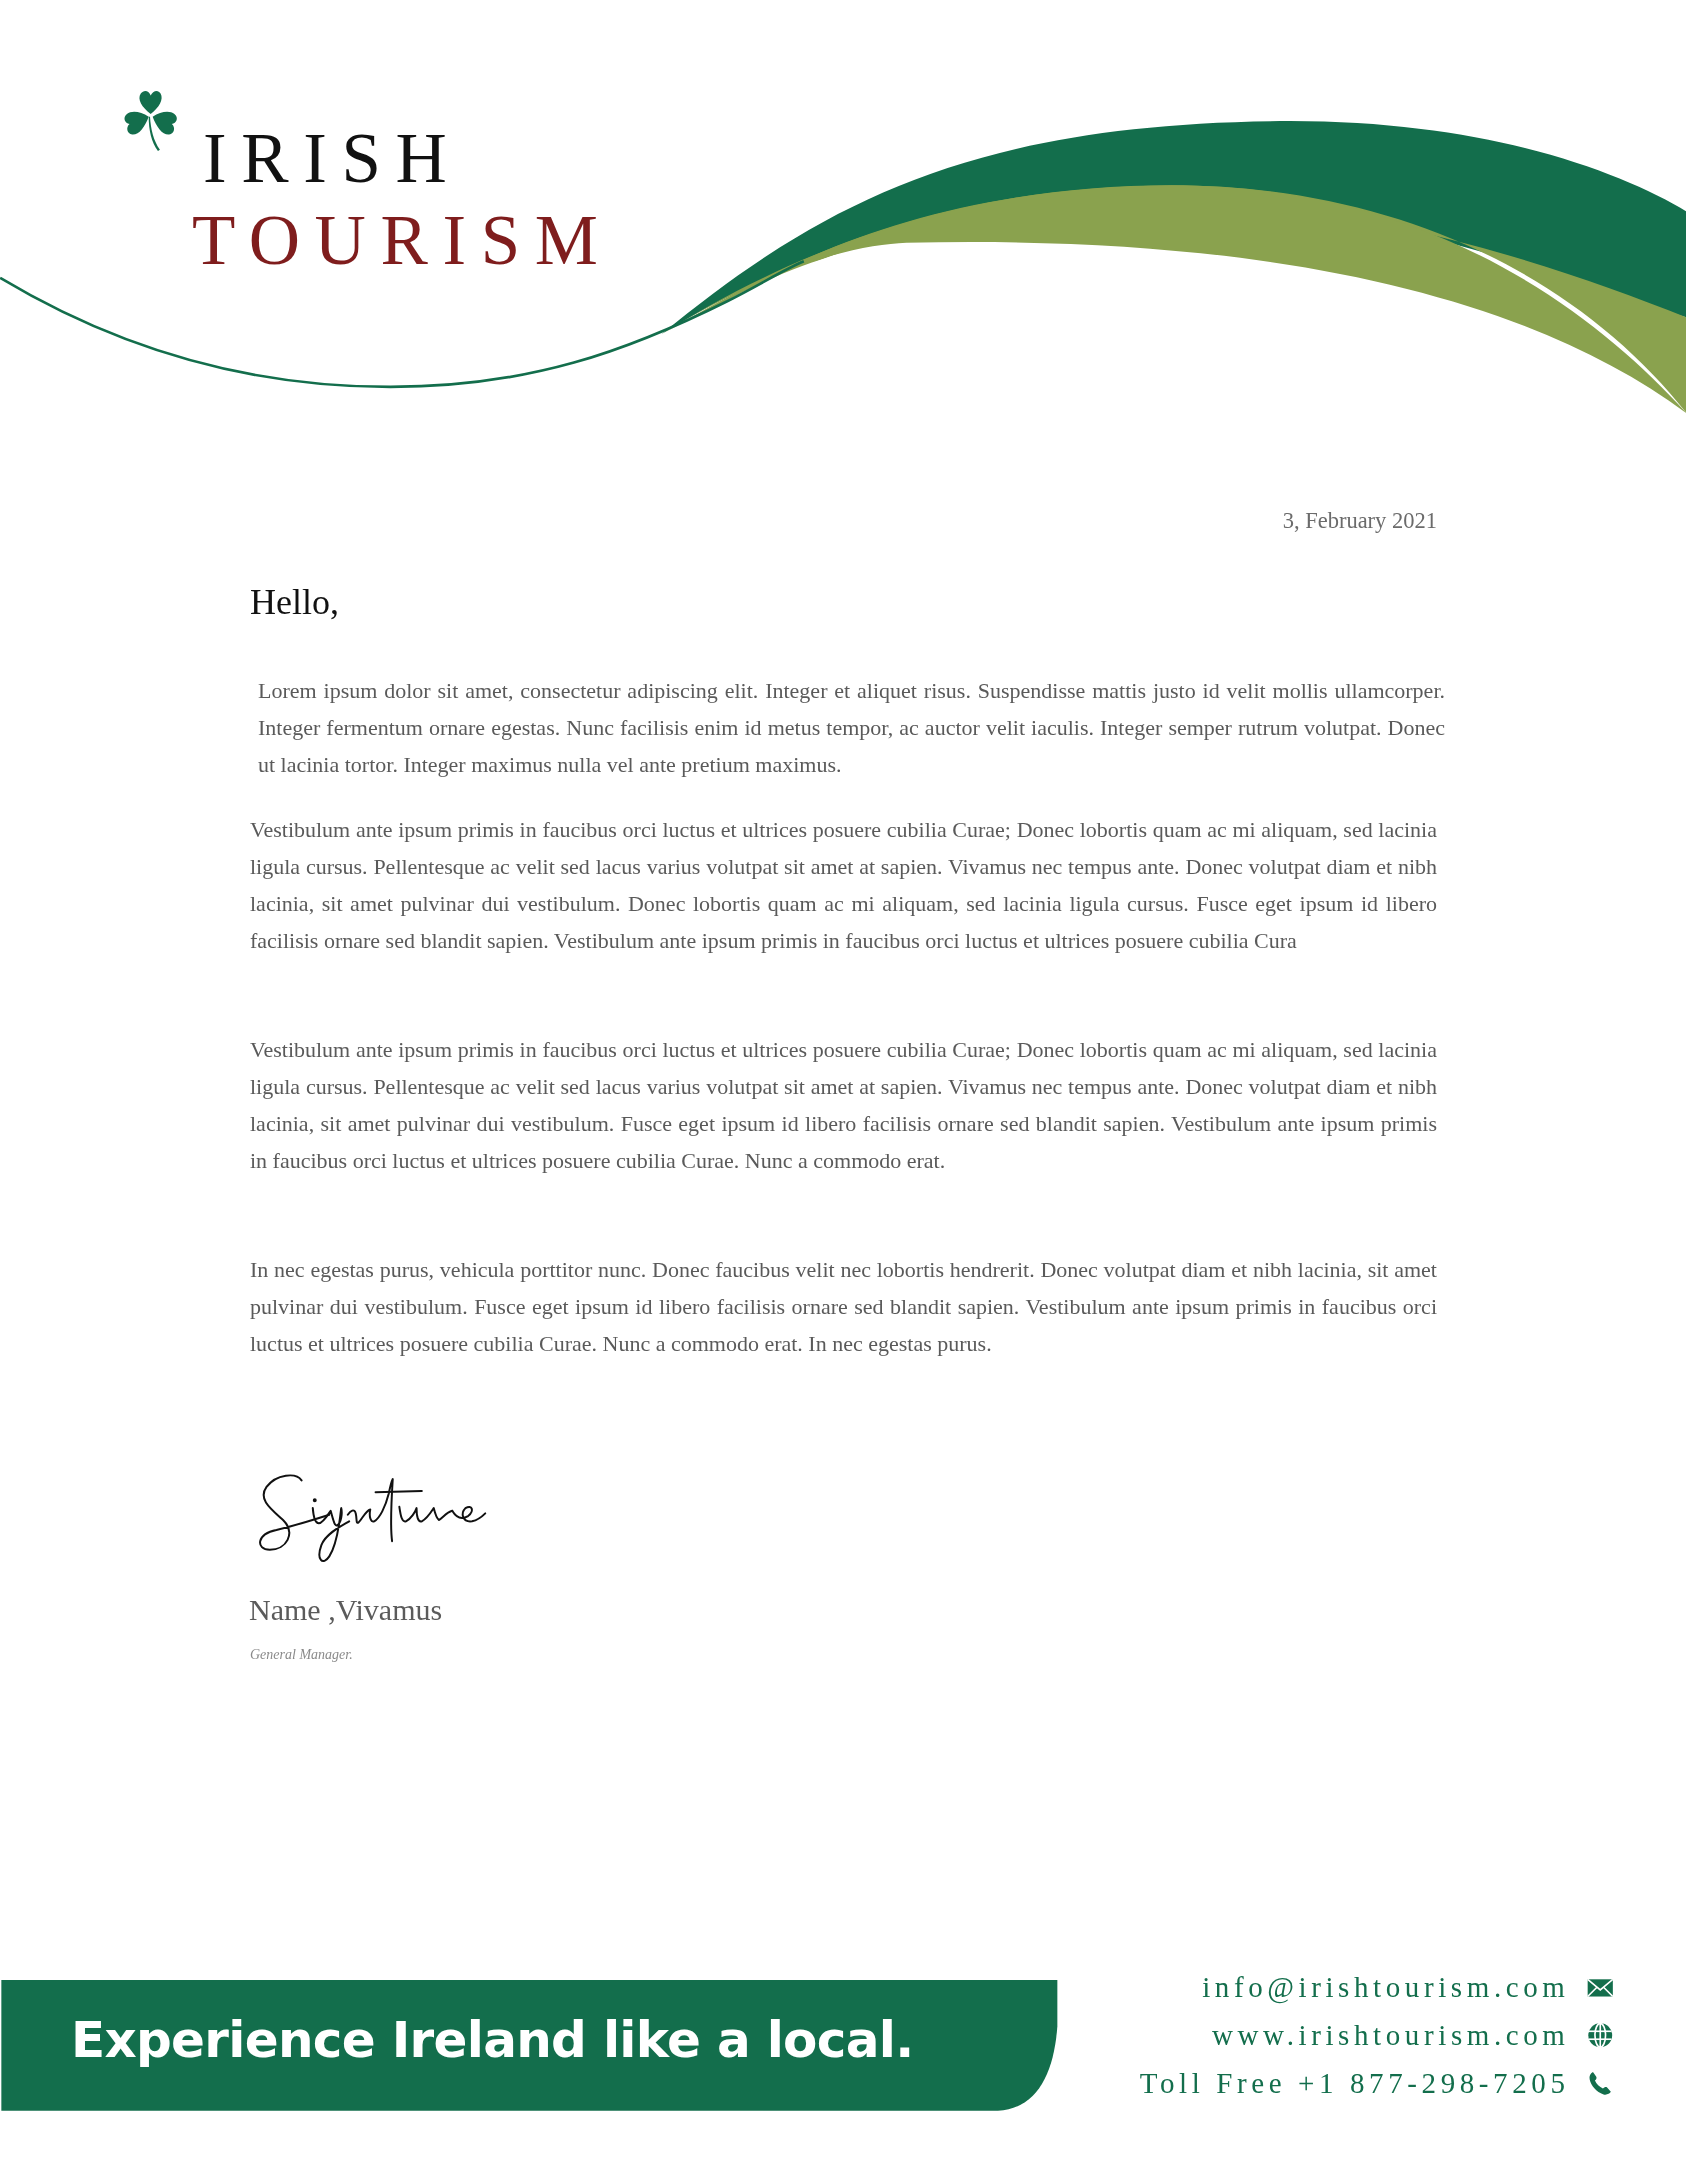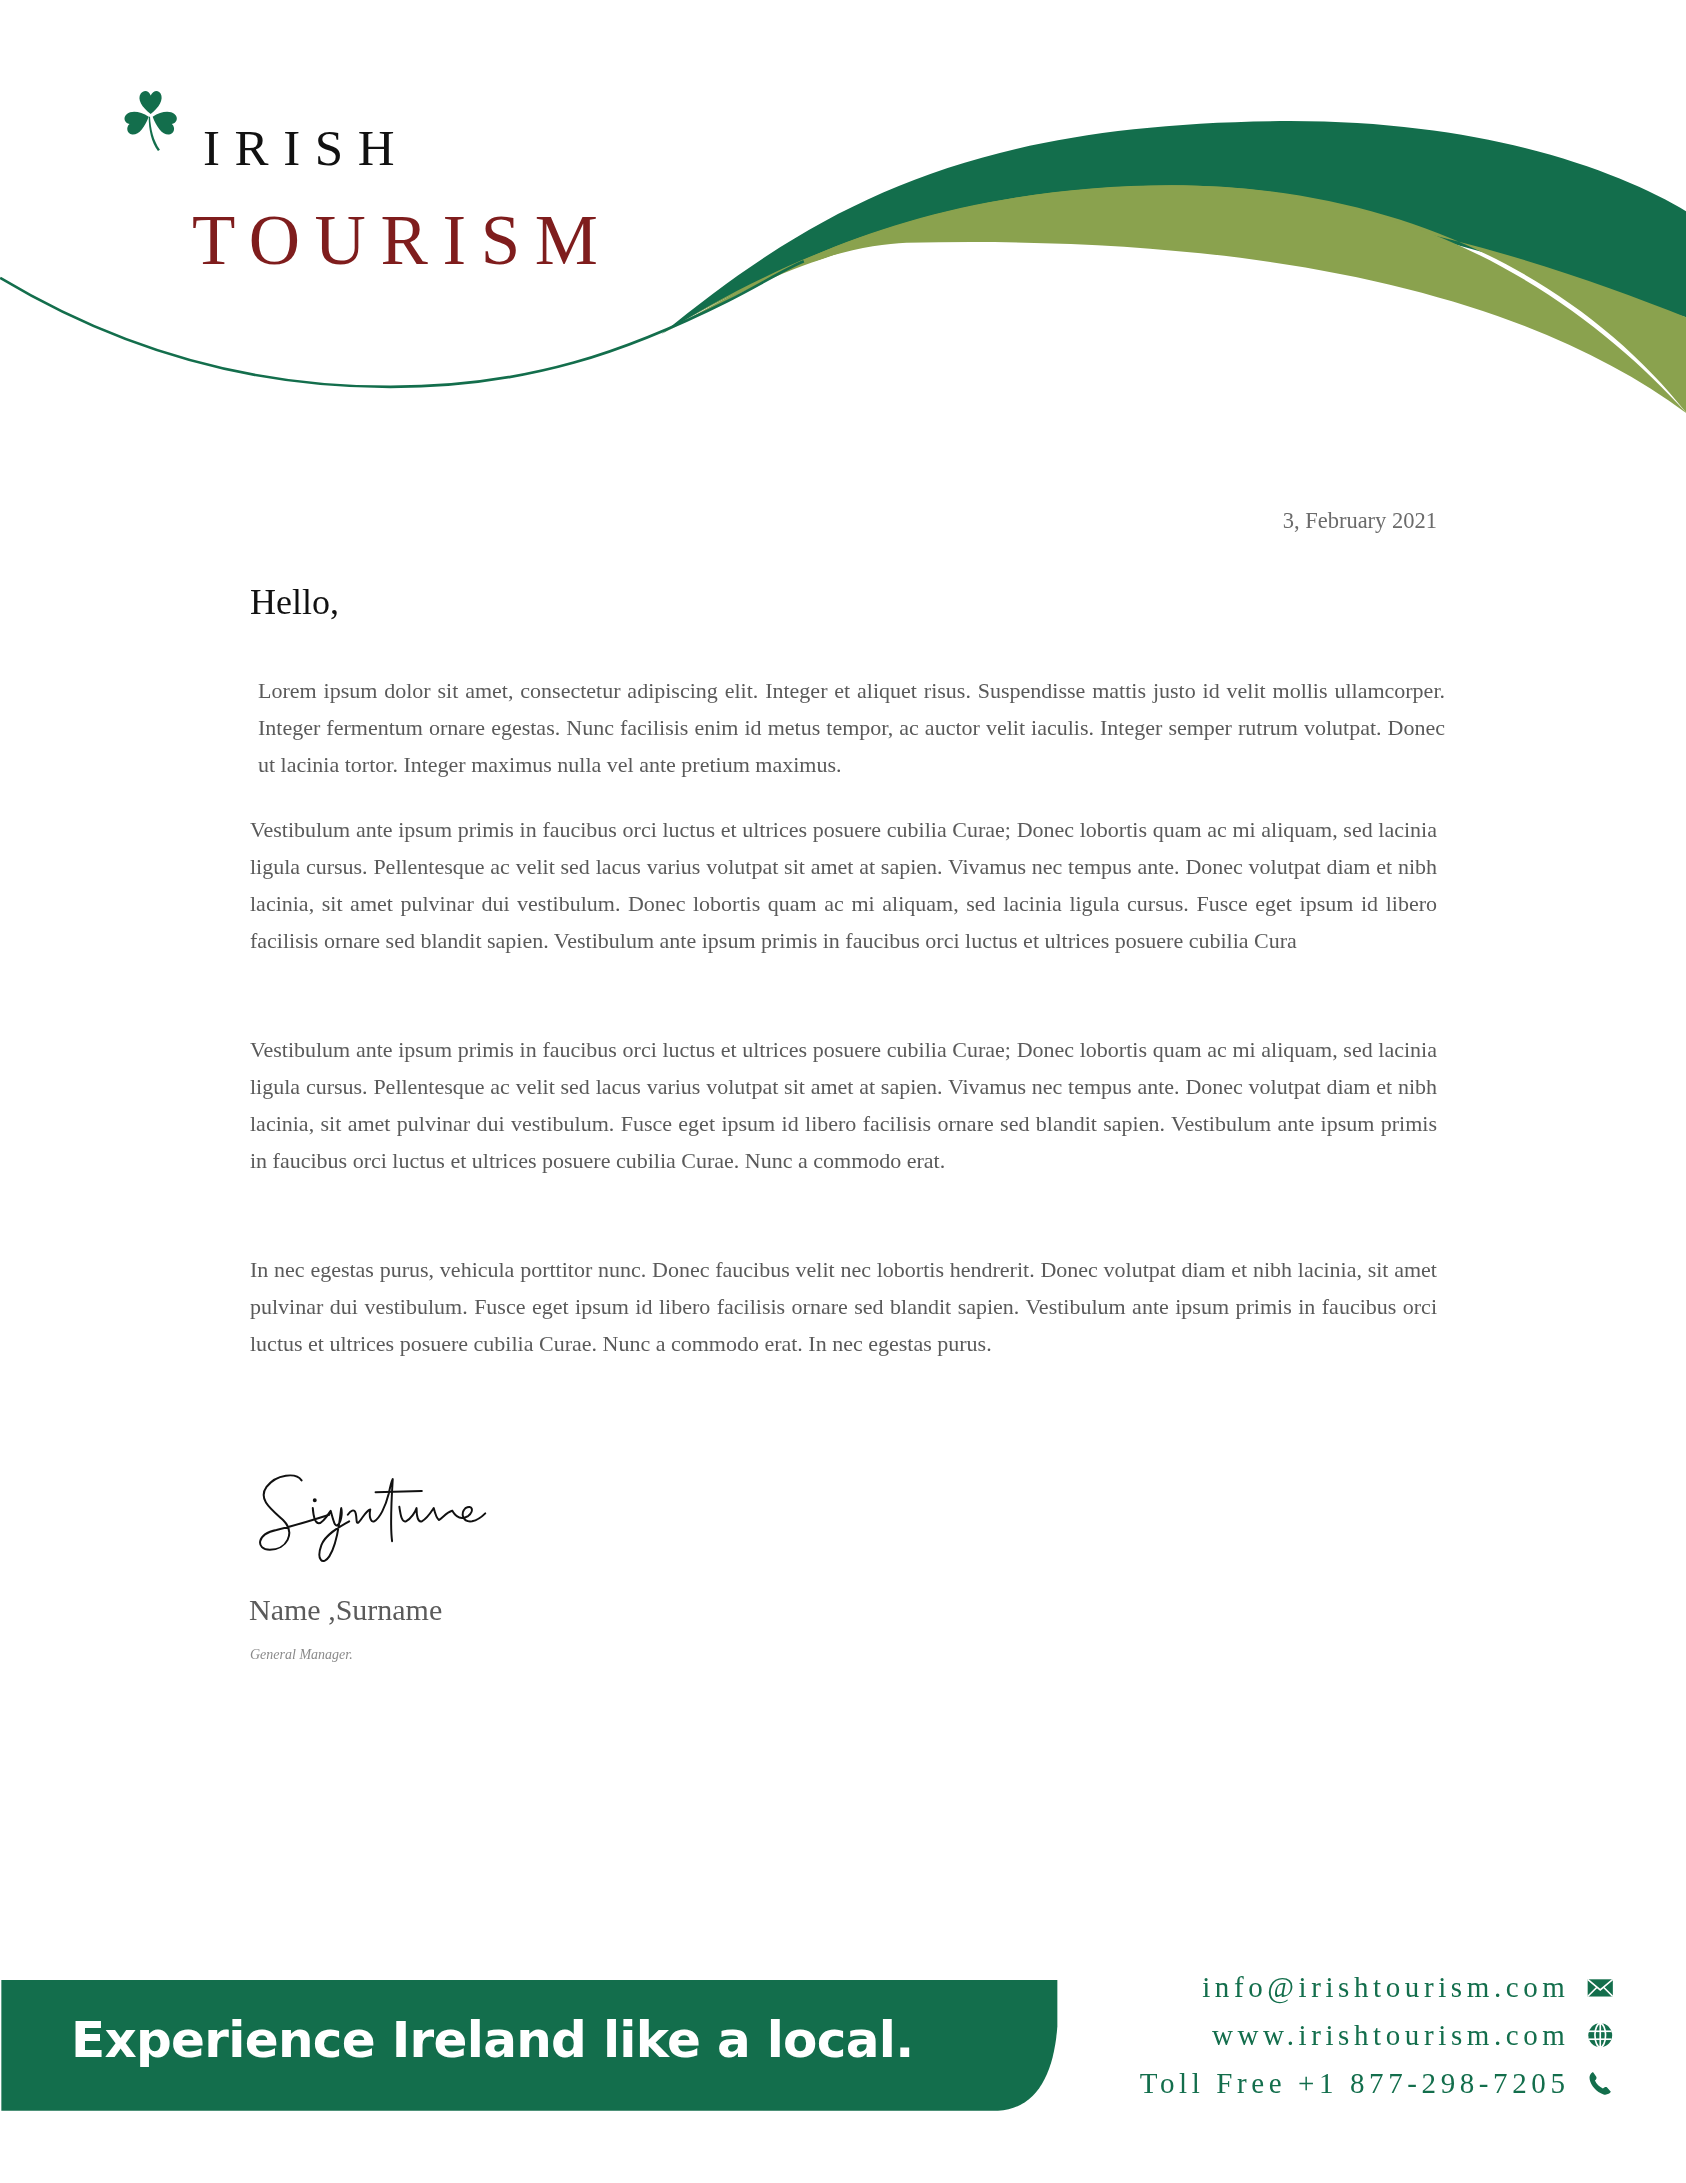--- a/index.html
+++ b/index.html
@@ -2,21 +2,21 @@
 <html style="font-size:10.6px"><head>
 <meta charset="utf-8">
 <style>
   html, body { margin:0; padding:0; background:#ffffff; }
   body { width:1687px; height:2183px; position:relative; overflow:hidden; font-family:"Liberation Serif", serif; }
 
   .header-art { position:absolute; left:0; top:0; width:1687px; height:463px; }
 
   .logo { position:absolute; left:122px; top:89px; }
   .shamrock { position:absolute; left:0; top:0; width:60px; height:66px; }
-  .logo-line1 { position:absolute; left:81px; top:34px; font-family:"Liberation Serif", serif; font-size:51px; letter-spacing:14.6px; color:#111; line-height:1; white-space:nowrap; }
+  .logo-line1 { position:absolute; left:81px; top:34px; font-family:"Liberation Serif", serif; font-size:71px; letter-spacing:14.6px; color:#111; line-height:1; white-space:nowrap; }
   .logo-line2 { position:absolute; left:70px; top:116px; font-family:"Liberation Serif", serif; font-size:71px; letter-spacing:14.6px; color:#7f1d1d; line-height:1; white-space:nowrap; }
 
   .date { position:absolute; right:250px; top:508px; font-size:22.5px; color:#6b6b6b;text-align:right; }
   .greeting { position:absolute; left:250px; top:581px; font-size:36px; color:#111; }
 
   .body-text { position:absolute; left:250px; width:1187px; font-size:22px; line-height:37px; color:#5a5a5a; text-align:justify; }
   .p1 { top:664px; }
   .p2 { top:811px; }
   .p3 { top:1031px; }
   .p4 { top:1251px; }
@@ -73,21 +73,21 @@
   <g fill="none" stroke="#111" stroke-width="3" stroke-linecap="round" stroke-linejoin="round">
     <path d="M78 20 C 70 8, 40 10, 25 30 C 12 48, 30 62, 50 80 C 70 100, 55 125, 30 125 C 8 125, 10 100, 40 95 C 70 88, 95 80, 120 72"></path>
     <circle cx="98" cy="50" r="1.5" fill="#111"></circle>
     <path d="M95 62 C 96 75, 98 85, 104 85 C 110 85, 118 72, 122 66 C 126 80, 128 90, 132 88 C 138 84, 140 70, 138 62 C 135 90, 130 120, 120 135 C 110 150, 100 140, 108 118 C 115 100, 140 88, 150 82"></path>
     <path d="M148 72 C 152 66, 158 62, 160 70 C 162 78, 160 86, 164 84 C 170 78, 175 66, 182 64 C 180 74, 182 84, 188 82 C 196 78, 205 60, 210 40 C 212 30, 214 22, 216 18 C 214 50, 212 90, 215 112"></path>
     <path d="M190 38 L 260 36"></path>
     <path d="M226 60 C 228 74, 230 84, 236 82 C 244 78, 250 68, 252 62 C 252 74, 254 84, 260 82 C 268 78, 274 68, 278 62 C 280 70, 282 78, 286 80 C 292 76, 298 68, 306 66"></path>
     <path d="M306 66 C 312 76, 320 80, 330 74 C 340 66, 336 56, 326 62 C 318 70, 322 84, 336 82 C 346 80, 352 74, 356 70"></path>
   </g>
 </svg>
-<div class="sig-name">Name ,Surname</div>
+<div class="sig-name">Name ,Vivamus</div>
 <div class="sig-title">General Manager.</div>
 
 <svg class="banner-curve" viewBox="0 0 1605 200" xmlns="http://www.w3.org/2000/svg">
   <path d="M0 0 L 1600 0 L 1600 70 C 1595 140, 1570 195, 1510 198 L 0 198 Z" fill="#136e4c"></path>
 </svg>
 <div class="banner-text">Experience Ireland like a local.</div>
 
 <div class="contacts">
   <div class="contact-row">
     <span class="contact-text">info@irishtourism.com</span>

